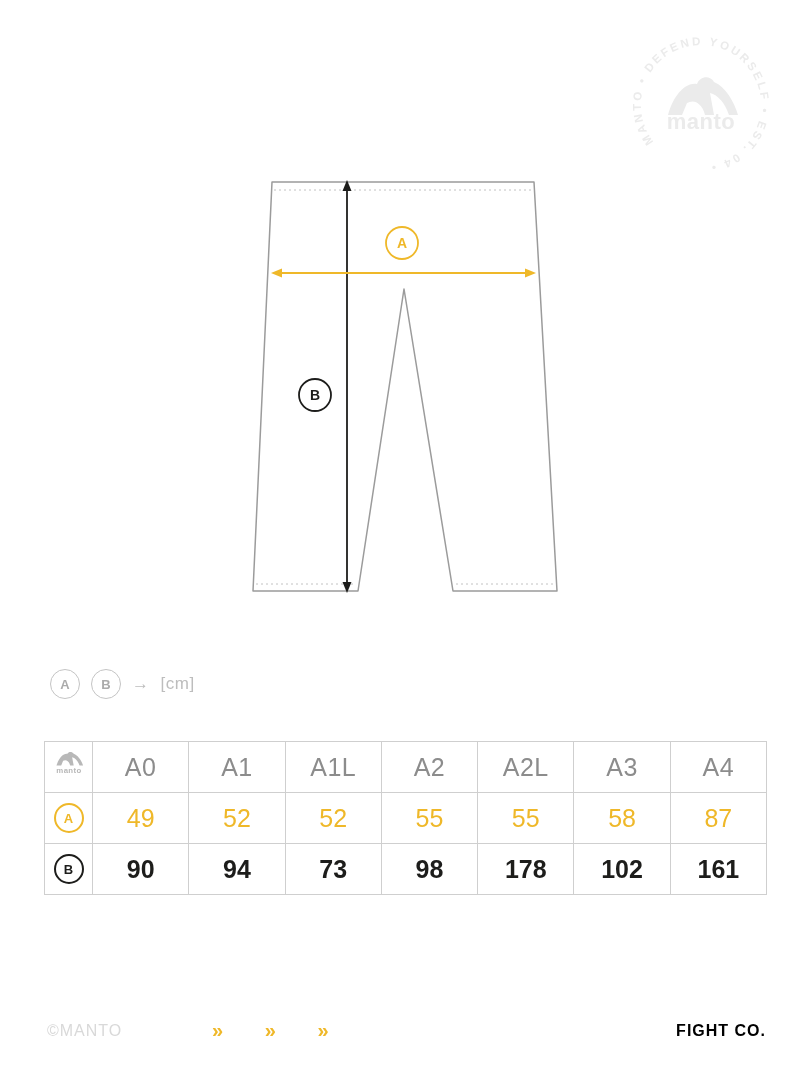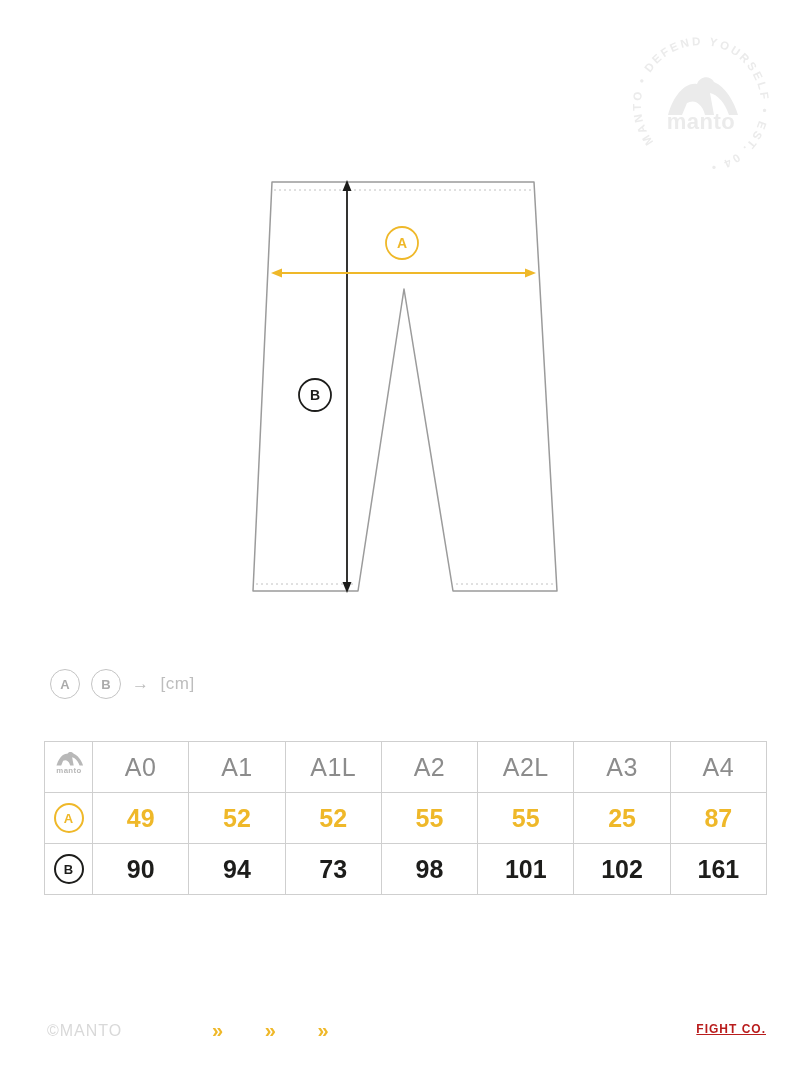--- a/index.html
+++ b/index.html
@@ -32,26 +32,26 @@
   .size-table {
     position:absolute; left:44px; top:741px; width:723px;
     border-collapse:collapse; table-layout:fixed;
   }
   .size-table td {
     border:1px solid #CFCFCF; height:51px;
     text-align:center; vertical-align:middle; background:#fff;
   }
   .size-table .col-label { width:48px; }
   tr.head-row td  { color:#8C8C8C; font-size:25px; font-weight:normal; letter-spacing:0.5px; }
-  tr.row-a td.val { color:#EFB829; font-size:25px; font-weight:bold; }
+  tr.row-a td.val { color:#EFB829; font-size:25px; font-weight:normal; }
   tr.row-b td.val { color:#1D1D1B; font-size:25px; font-weight:bold; }
 
   
   .footer-copy  { position:absolute; left:47px;  top:1022px; color:#D9D9D9; font-size:16px; font-weight:normal; letter-spacing:1px; }
-  .footer-brand { position:absolute; right:44px; top:1022px; color:#b91c1c; font-size:12px; font-weight:bold; letter-spacing:1px;text-decoration:underline; }
+  .footer-brand { position:absolute; right:44px; top:1022px; color:#000000; font-size:16px; font-weight:bold; letter-spacing:1px; }
   .footer-chevrons { position:absolute; left:212px; top:1019px; color:#EFB829; font-size:20px; font-weight:bold; }
   .footer-chevrons .chev { display:inline-block; margin-right:36px; }
 </style>
 </head>
 <body>
 
 <div class="page">
 
   <svg class="watermark" viewBox="0 0 186 186" aria-hidden="true">
     <defs>
@@ -127,32 +127,32 @@
     </tr>
     <tr class="row-a">
       <td class="col-label">
         <span class="circ circ-yellow">A</span>
       </td>
       <td class="val">49</td>
       <td class="val">52</td>
       <td class="val">52</td>
       <td class="val">55</td>
       <td class="val">55</td>
-      <td class="val">25</td>
+      <td class="val">58</td>
       <td class="val">87</td>
     </tr>
     <tr class="row-b">
       <td class="col-label">
         <span class="circ circ-black">B</span>
       </td>
       <td class="val">90</td>
       <td class="val">94</td>
       <td class="val">73</td>
       <td class="val">98</td>
-      <td class="val">101</td>
+      <td class="val">178</td>
       <td class="val">102</td>
       <td class="val">161</td>
     </tr>
   </tbody>
     </table>
 
   <div class="footer-copy">©MANTO</div>
   <div class="footer-chevrons">
     <span class="chev">»</span>
     <span class="chev">»</span>

